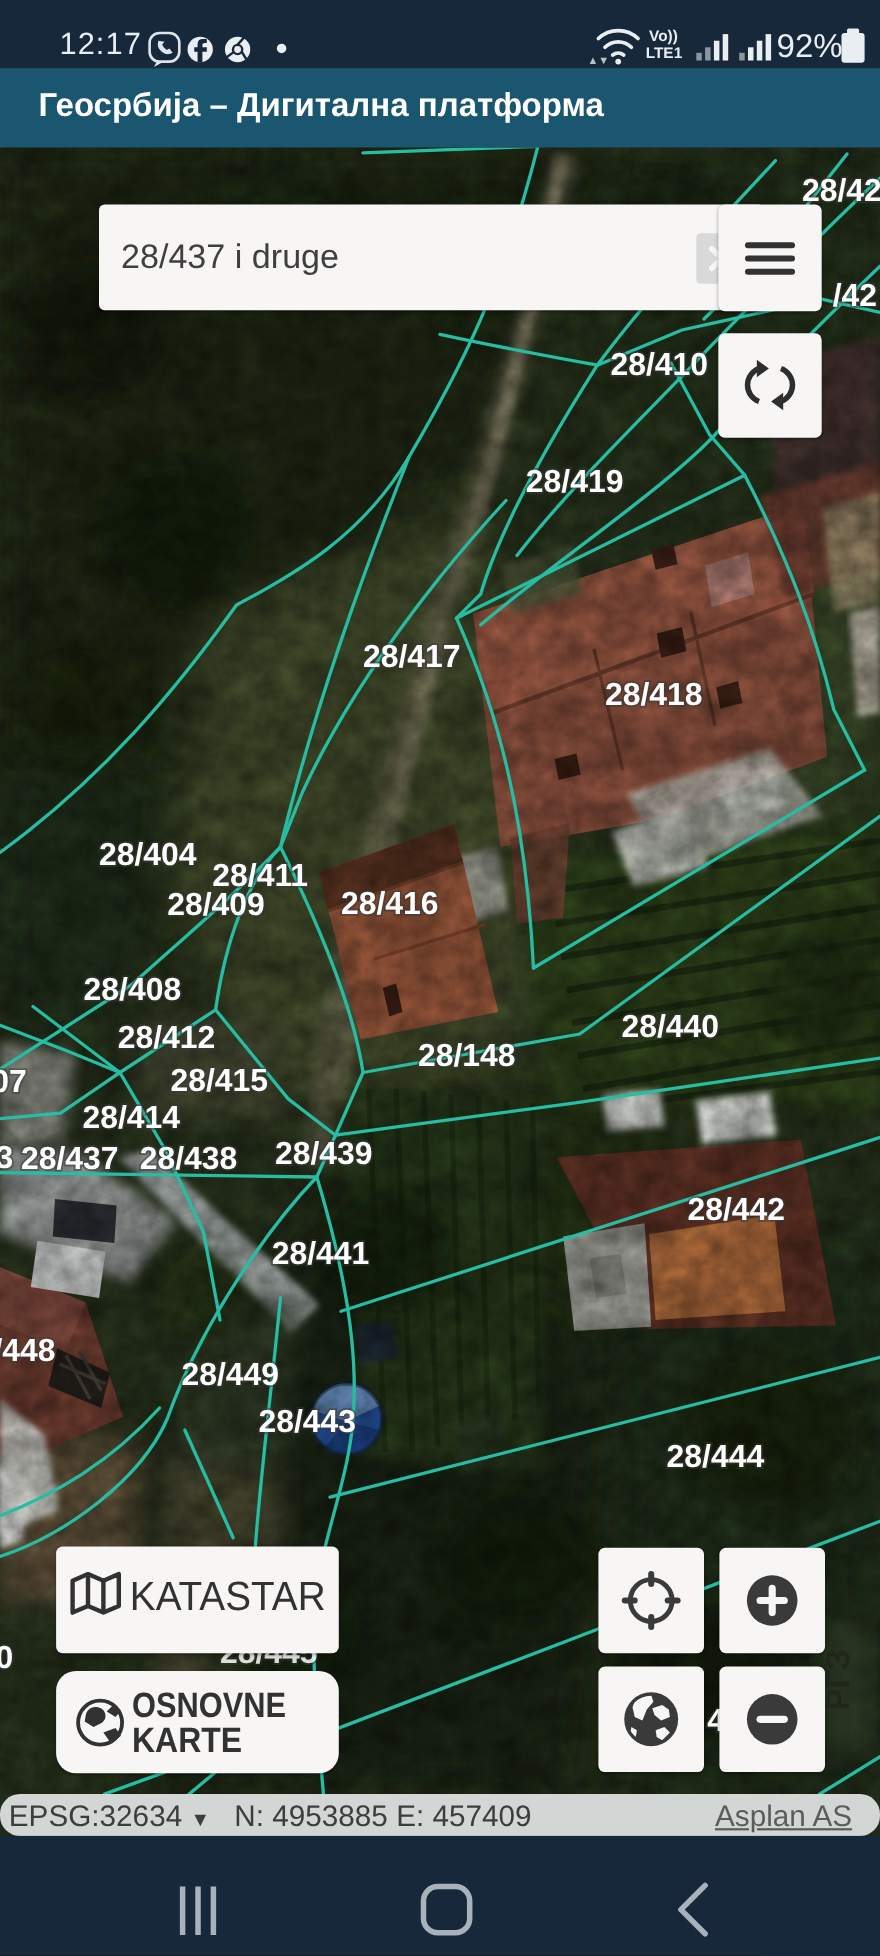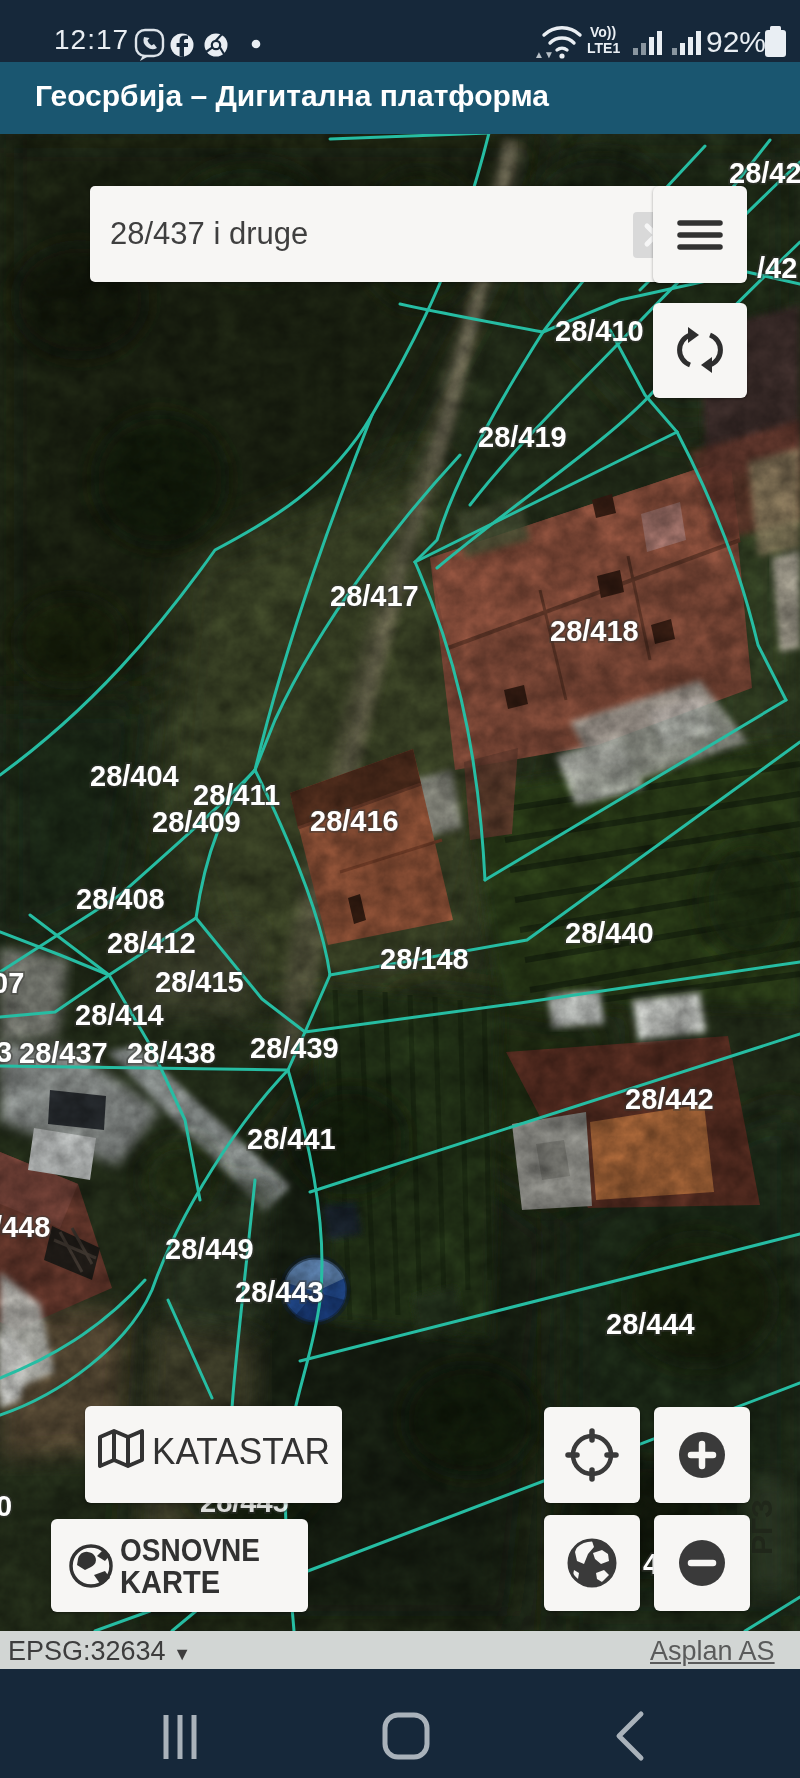--- a/index.html
+++ b/index.html
@@ -5,32 +5,32 @@
   html,body{margin:0;padding:0;background:#000;}
   #app{position:relative;width:800px;height:1778px;overflow:hidden;background:#1f2c1a;font-family:"Liberation Sans",sans-serif;}
   .abs{position:absolute;}
   
   #status{left:0;top:0;width:800px;height:62px;background:#16283a;}
   #clock{left:54px;top:24px;color:#e9eef3;font-size:28px;letter-spacing:1px;}
   
   #hdr{left:0;top:62px;width:800px;height:72px;background:#1a5670;padding-left:40px;}
   #hdr span{position:absolute;left:35px;top:17px;color:#fff;font-size:30px;font-weight:700;}
   
-  #infobar{left:0;top:1631px;width:800px;height:38px;background:#d2d6d4;color:#3d3d3d;font-size:27px;}
+  #infobar{left:0;top:1631px;width:800px;height:38px;background:#d2d6d4;color:#3d3d3d;font-size:27px;border-radius:18px;}
   
   #nav{left:0;top:1669px;width:800px;height:109px;background:#16283a;}
   
   .btn{position:absolute;background:#f7f6f4;border-radius:6px;box-shadow:0 1px 3px rgba(0,0,0,.35);}
   #searchbox{left:46px;top:186px;width:605px;height:96px;border-radius:5px;margin-left:44px;}
   #searchbox .q{position:absolute;left:20px;top:30px;font-size:31px;color:#3f3f3f;}
   #xbtn{position:absolute;right:16px;top:26px;width:46px;height:46px;background:#d9d9d9;border-radius:4px;}
   #menubtn{left:653px;top:186px;width:94px;height:97px;}
   #refreshbtn{left:653px;top:303px;width:94px;height:95px;}
-  #katastar{left:51px;top:1406px;width:257px;height:97px;margin-left:34px;}
-  #osnovne{left:51px;top:1519px;width:257px;height:93px;}
+  #katastar{left:51px;top:1406px;width:257px;height:97px;}
+  #osnovne{left:51px;top:1519px;width:257px;height:93px;border-radius:18px;}
   #locbtn{left:544px;top:1407px;width:96px;height:96px;}
   #plusbtn{left:654px;top:1407px;width:96px;height:96px;}
   #globebtn{left:544px;top:1515px;width:96px;height:96px;}
   #minusbtn{left:654px;top:1515px;width:96px;height:96px;}
 </style>
 </head>
 <body>
 <div id="app">
 
   <svg class="abs" id="map" width="800" height="1497" viewBox="0 134 800 1497" style="left:0;top:134px">
@@ -506,20 +506,21 @@
 
   <div class="btn" id="minusbtn"><svg width="96" height="96">
     <circle cx="48" cy="48" r="23" fill="#3a3a3a"></circle>
     <path d="M37,48 L59,48" stroke="#f7f6f4" stroke-width="6.5" stroke-linecap="round"></path>
   </svg></div>
 
   <div class="abs" id="infobar">
 
     <span style="position:absolute;left:8px;top:5px;">EPSG:32634 <span style="font-size:18px;">▼</span></span>
 
+    <span style="position:absolute;left:213px;top:5px;">N: 4953885 E: 457409</span>
 
 
     <span style="position:absolute;left:650px;top:5px;opacity:.8;"><u>Asplan AS</u></span>
   </div>
 
   <div class="abs" id="nav"></div>
 
   <svg class="abs" id="nicons" width="800" height="109" style="left:0;top:1669px">
     <g stroke="#a9b2ba" fill="none" stroke-width="5">
 

